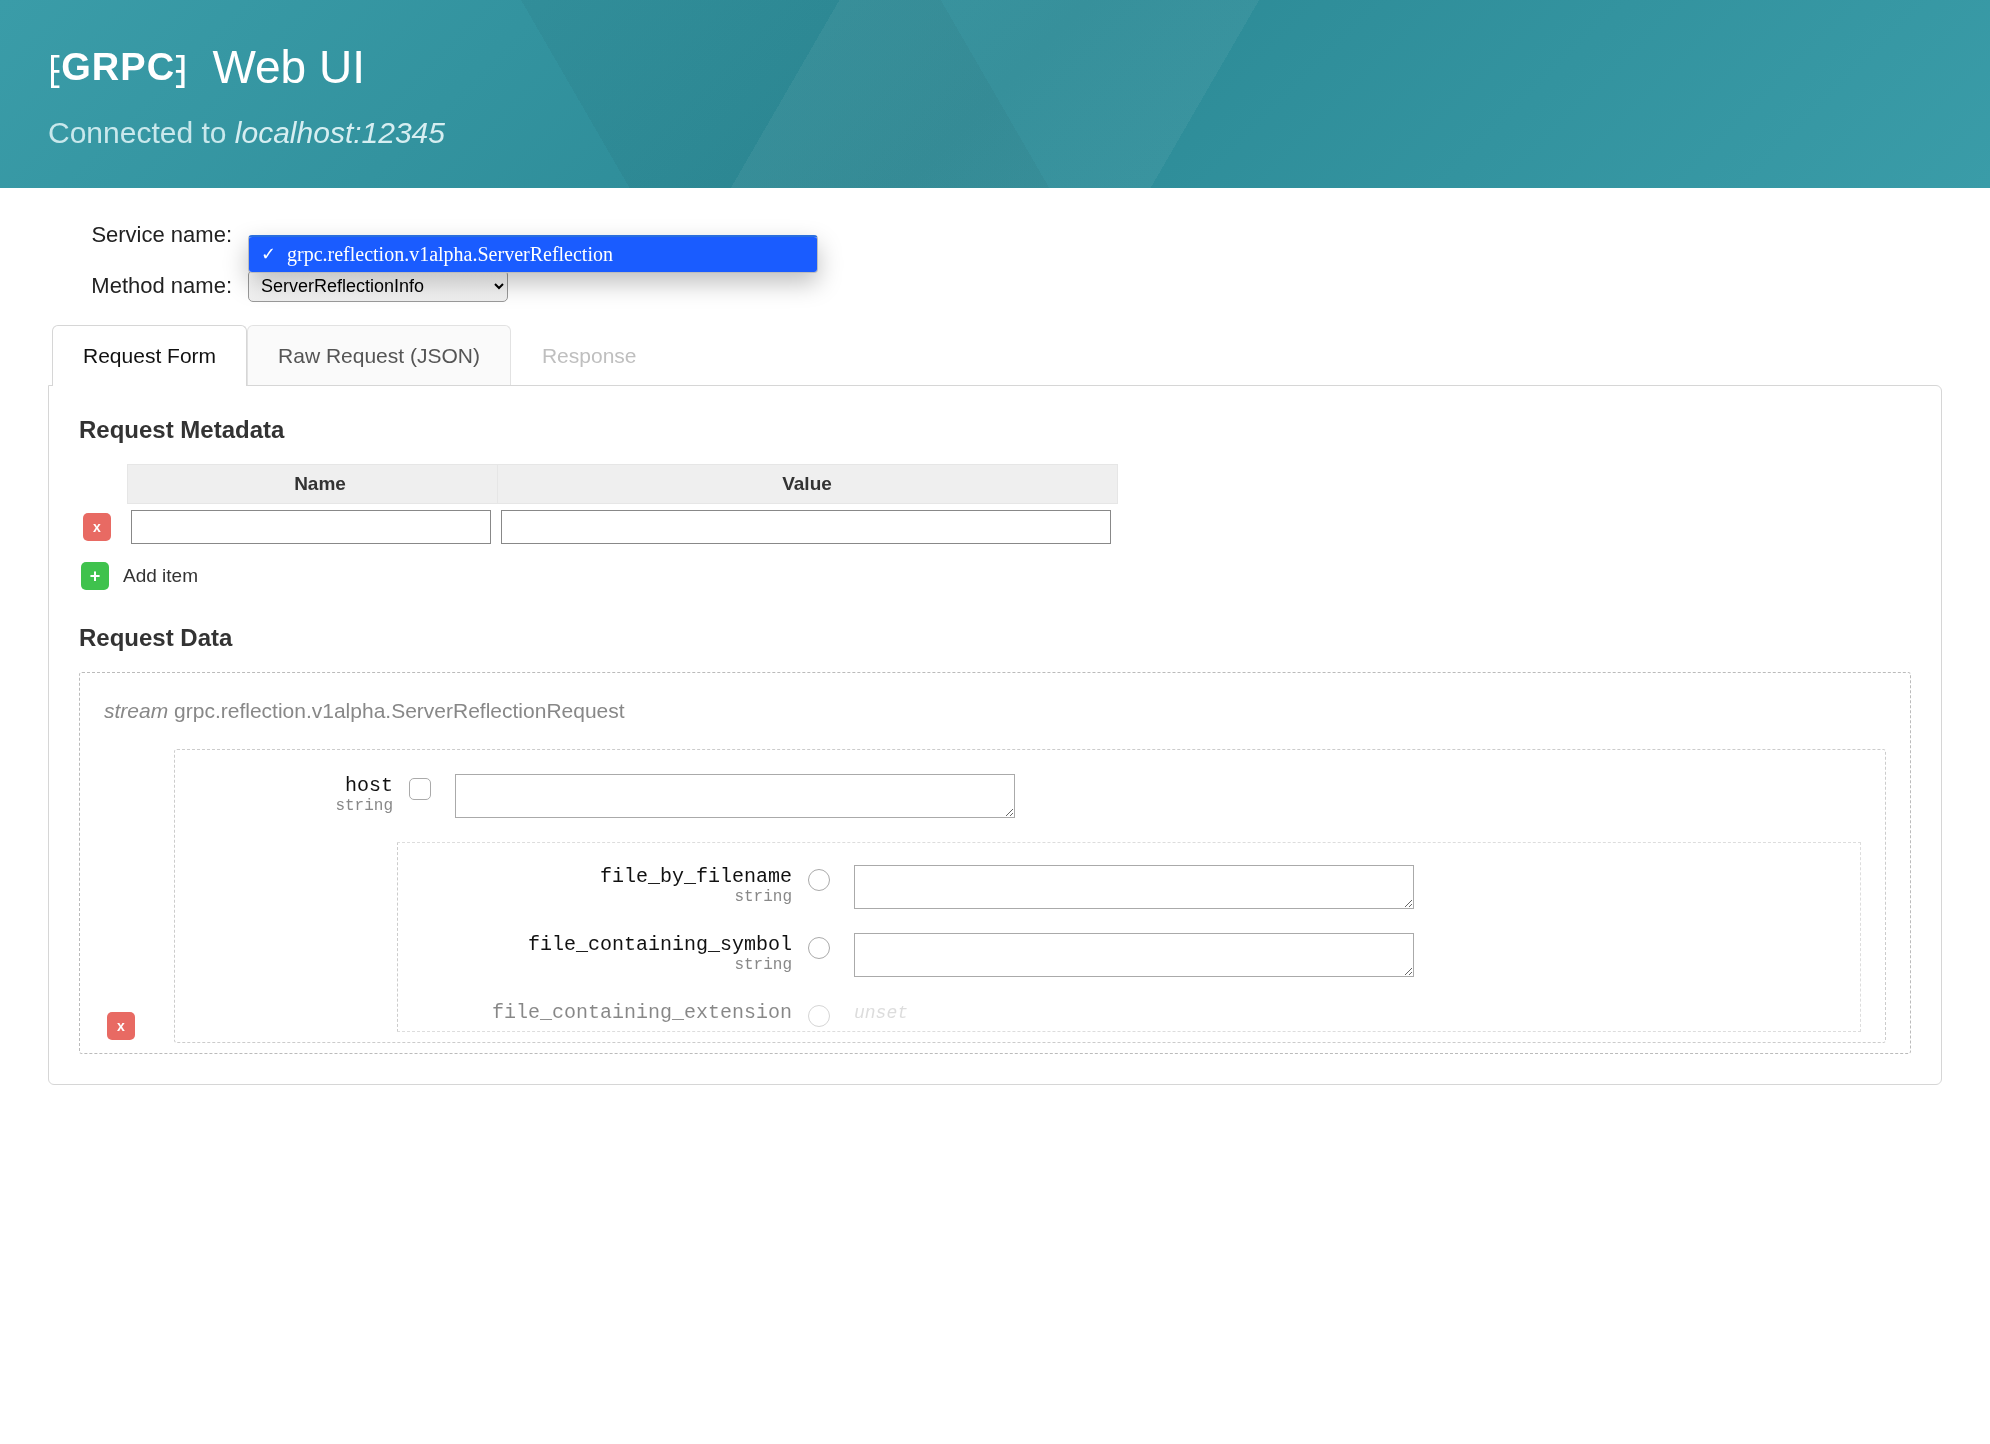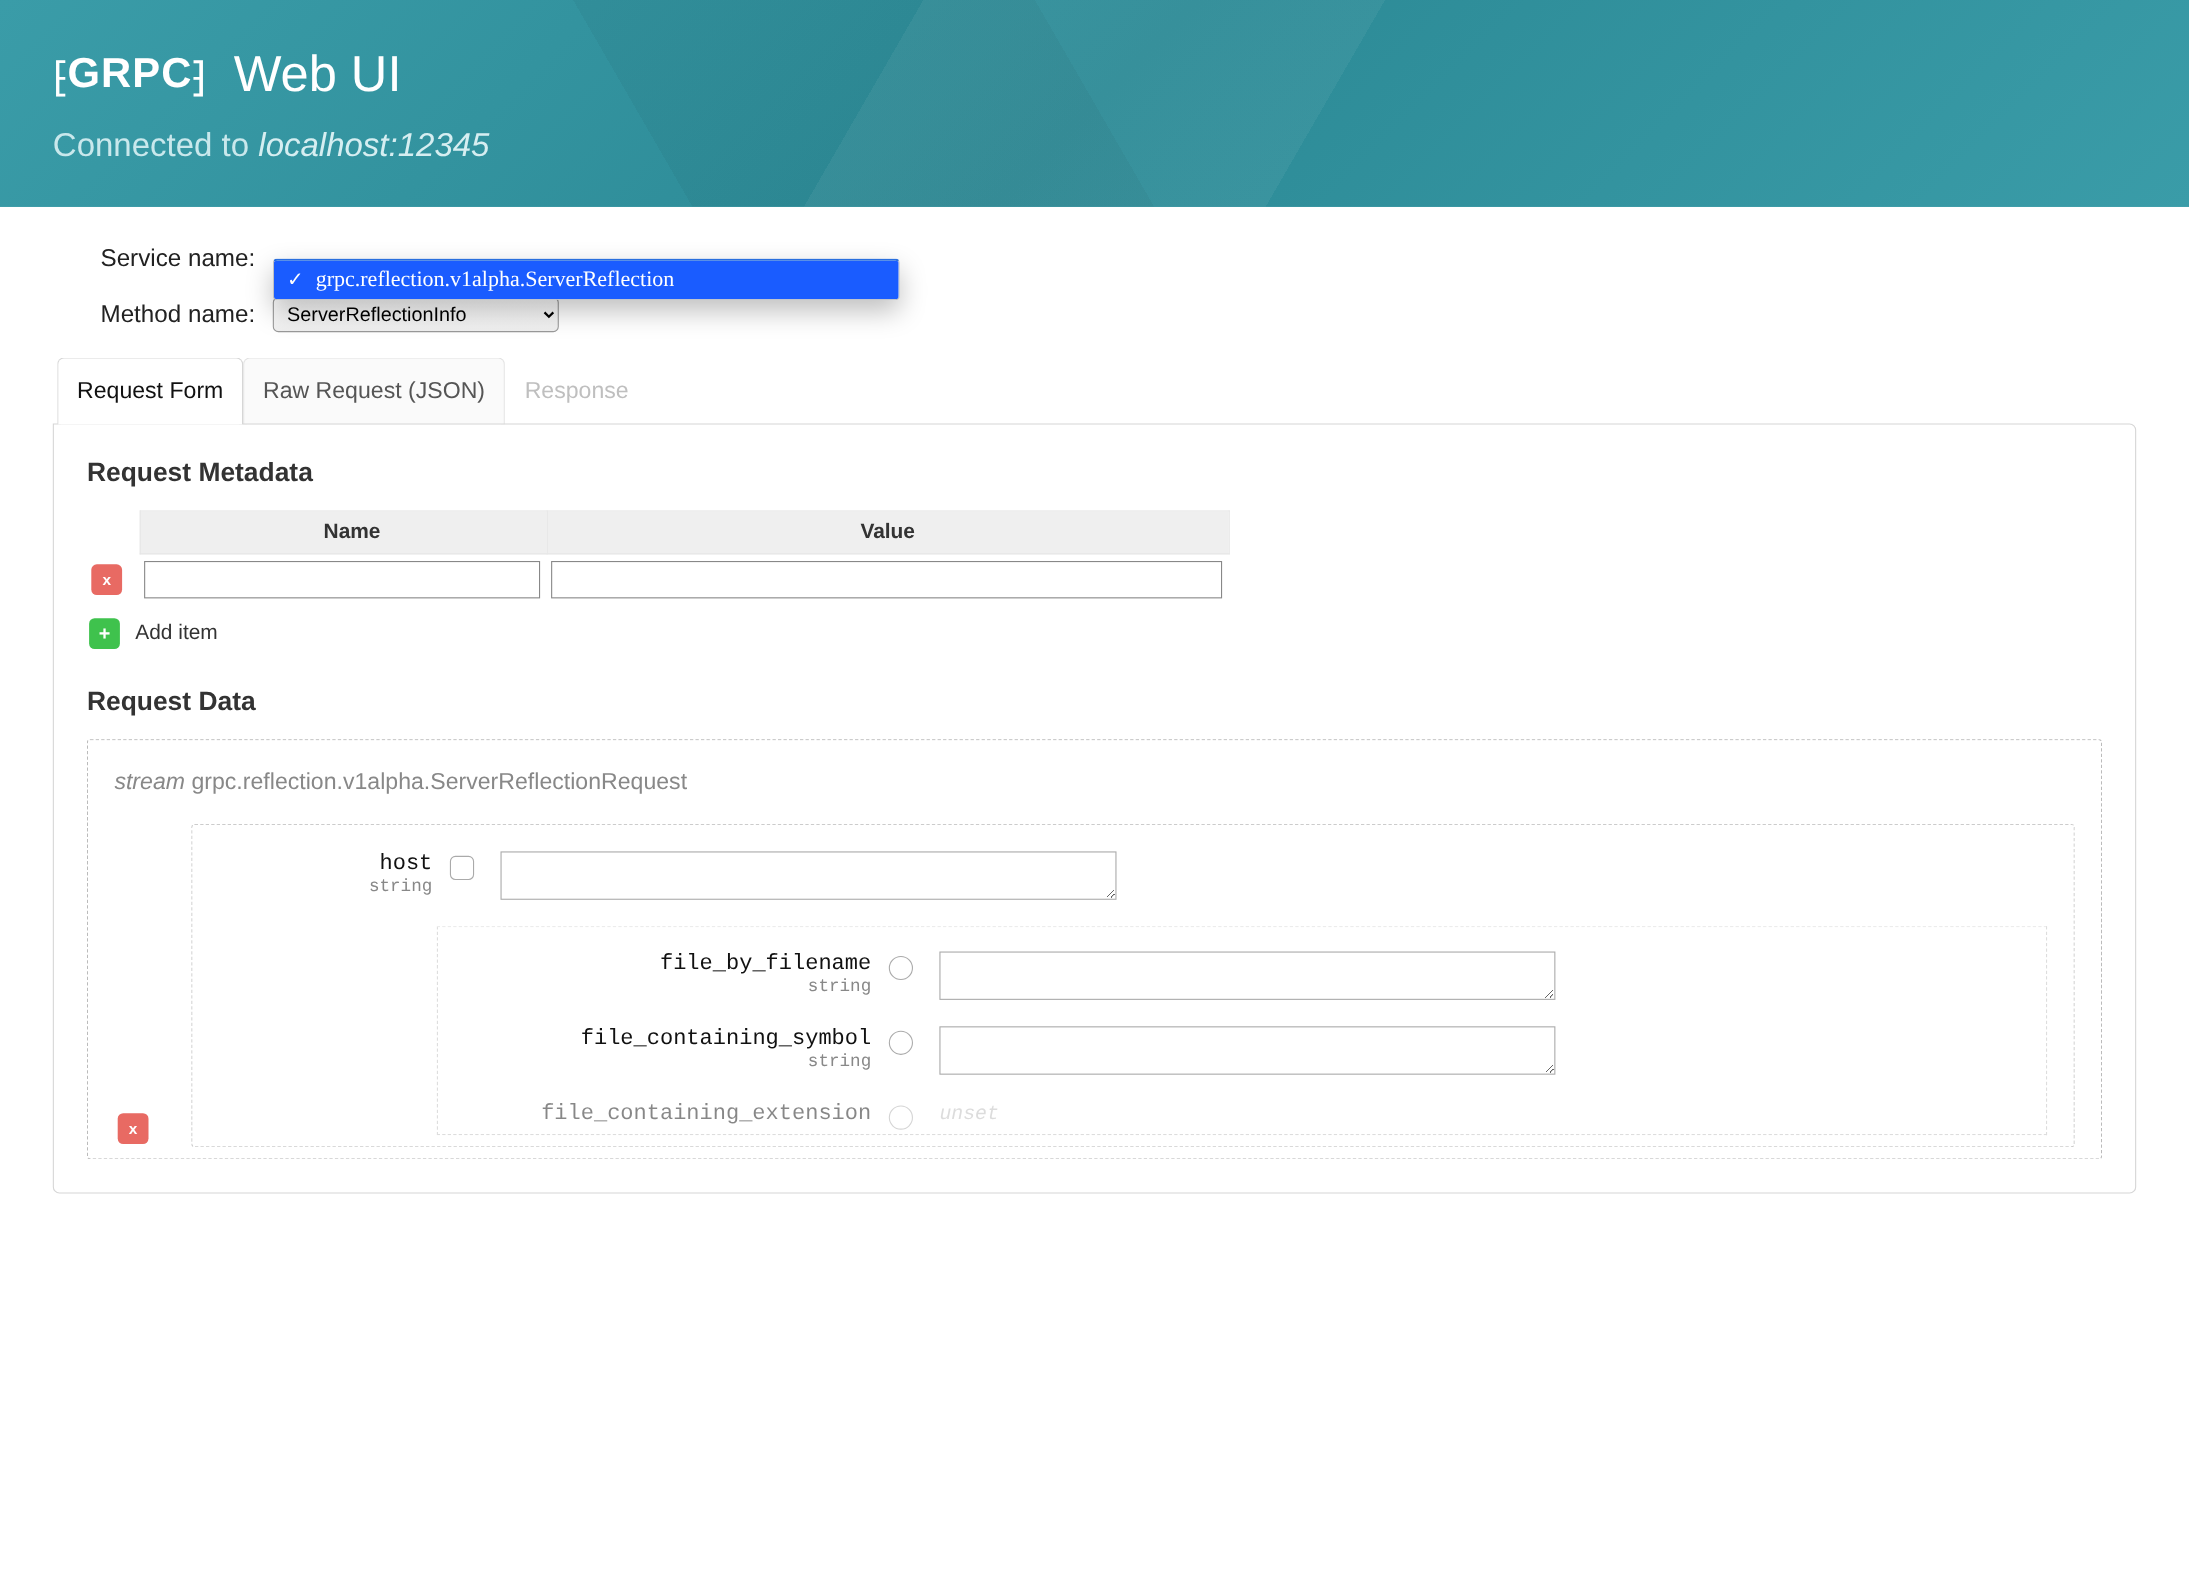--- a/index.html
+++ b/index.html
@@ -120,21 +120,21 @@
       background: linear-gradient(#fff, #efefef);
       min-width: 260px;
     }
 
     .tabs {
       display: flex;
       margin-top: 20px;
       margin-left: 4px;
     }
     .tab {
-      padding: 18px 17px;
+      padding: 18px 30px;
       font-size: 21px;
       color: #555;
       border: 1px solid transparent;
       border-bottom: none;
       border-top-left-radius: 6px;
       border-top-right-radius: 6px;
       cursor: pointer;
       position: relative;
       top: 1px;
       background: #fff;

